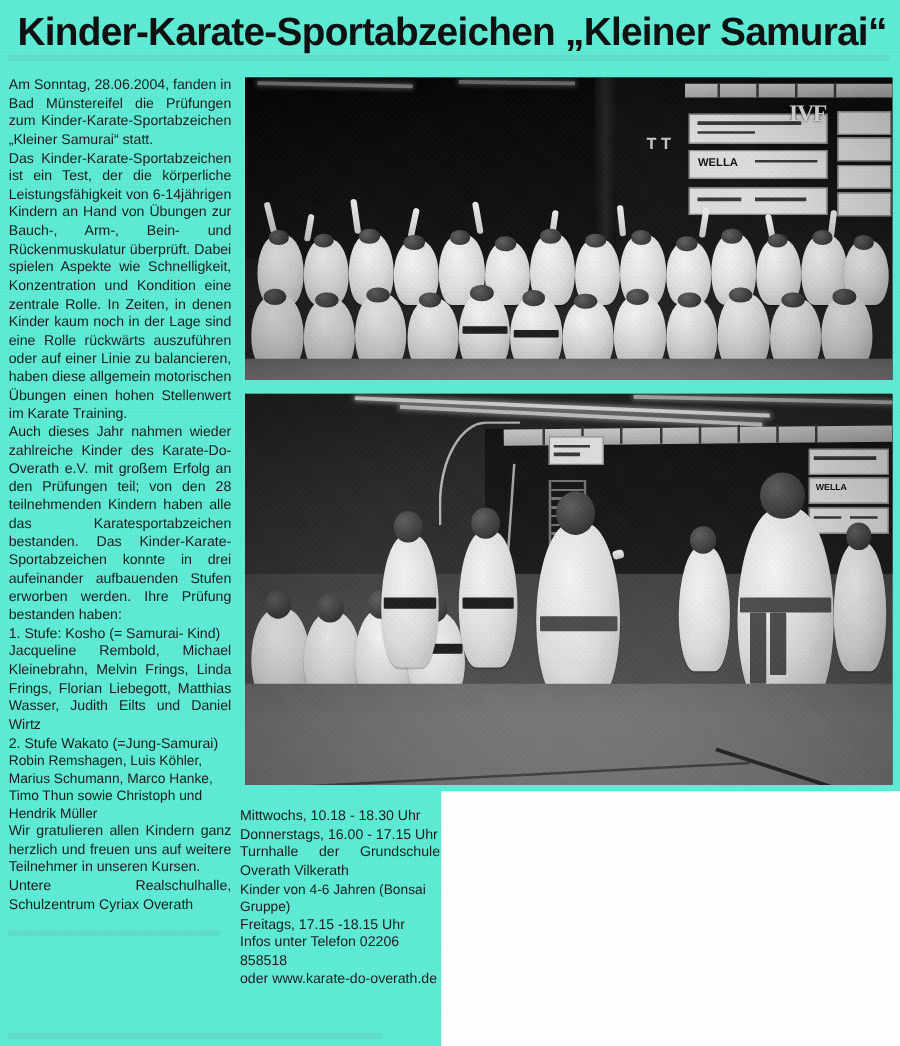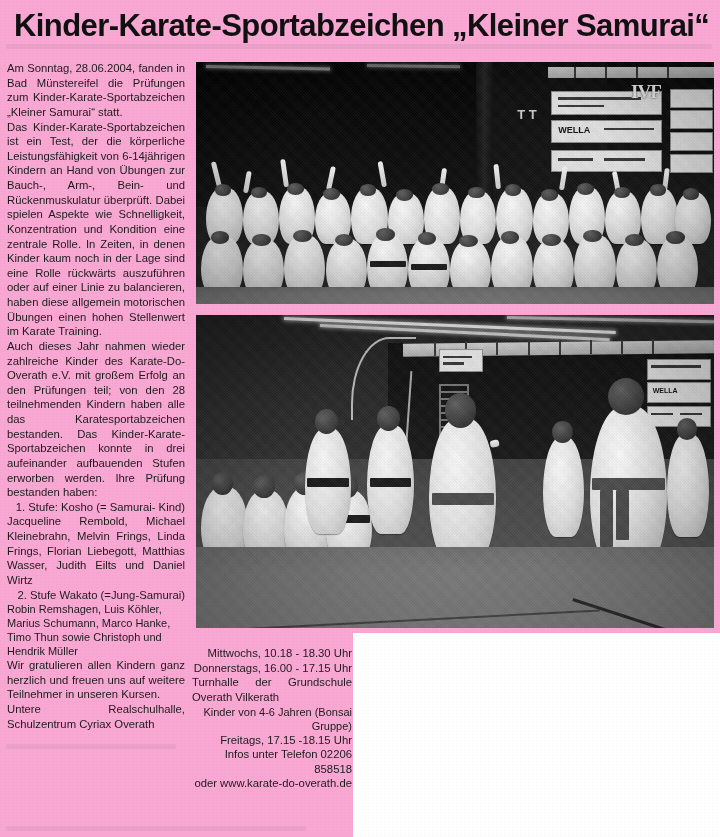--- a/index.html
+++ b/index.html
@@ -14,21 +14,21 @@
     font-family: "Liberation Sans", sans-serif;
     color: #1a1a1a;
     overflow: hidden;
     position: relative;
   }
 
   
   .page {
     position: absolute;
     inset: 0;
-    background: #f9a8d4;
+    background: #5eead4;
   }
   .paper-noise {
     position: absolute;
     inset: 0;
     pointer-events: none;
     opacity: .55;
     background-image:
       repeating-linear-gradient(0deg, rgba(0,0,0,.035) 0px, rgba(0,0,0,0) 1px, rgba(0,0,0,0) 3px),
       repeating-linear-gradient(90deg, rgba(0,0,0,.028) 0px, rgba(0,0,0,0) 1px, rgba(0,0,0,0) 4px);
   }
@@ -57,21 +57,21 @@
     color: #1c1c1c;
     text-align: justify;
     text-justify: inter-word;
     hyphens: manual;
   }
   .col p { margin: 0; }
   .col-left  { left: 7px;   top: 61px;  width: 178px; }
   .col-right { left: 192px; top: 646px; width: 160px; }
 
   .tight { line-height: 14.0px; font-size: 11.0px; text-align: left; }
-  .nojust { text-align: right; }
+  .nojust { text-align: left; }
 
   
   .photo {
     position: absolute;
     overflow: hidden;
     background: #2a2a2a;
     filter: grayscale(1) contrast(1.04);
   }
   .photo-top    { left: 196px; top: 62px;  width: 518px; height: 242px; }
   .photo-bottom { left: 196px; top: 315px; width: 518px; height: 313px; }

